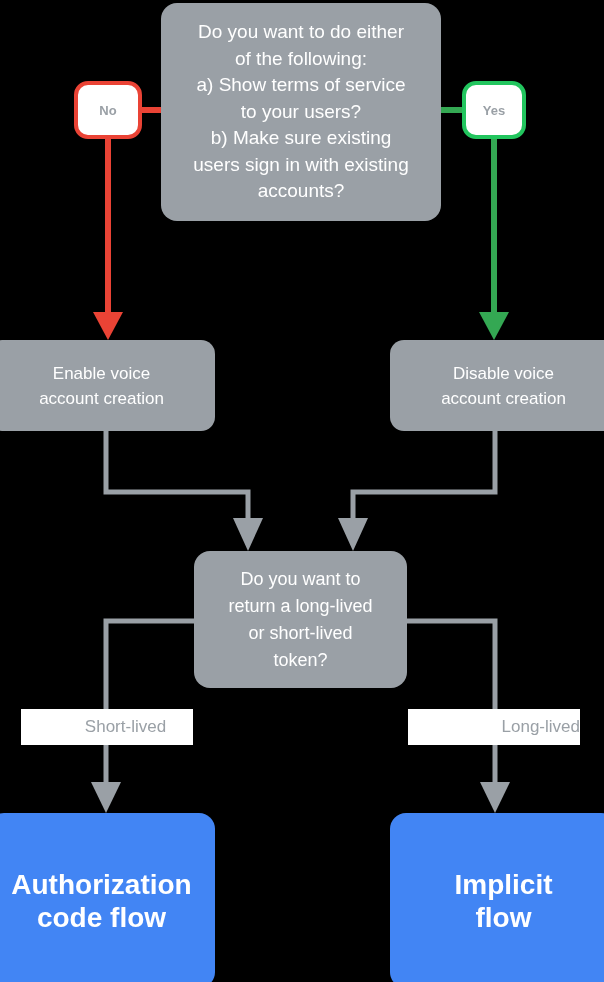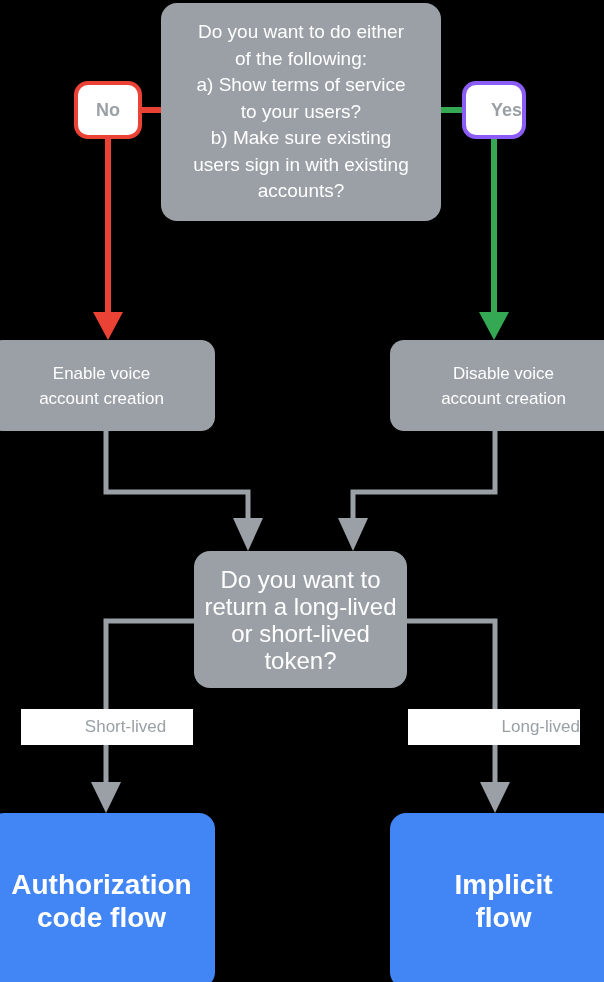--- a/index.html
+++ b/index.html
@@ -57,39 +57,38 @@
 
   
   .badge {
     position: absolute;
     box-sizing: border-box;
     display: flex;
     align-items: center;
     justify-content: center;
     background: #ffffff;
     border-radius: 14px;
-    font-size: 18px;
+    font-size: 13px;
     font-weight: 700;
     color: #9aa0a6;
     z-index: 6;
   }
   #badge-no {
     left: 74px;
     top: 81px;
     width: 68px;
     height: 58px;
     border: 4px solid #ea4335;
   }
   #badge-yes {
     left: 462px;
     top: 81px;
     width: 64px;
     height: 58px;
-    border: 4px solid #8b5cf6;
-    justify-content: flex-end;
+    border: 4px solid #22c55e;
   }
 
   
   #node-enable {
     left: -12px;
     top: 340px;
     width: 227px;
     height: 91px;
   }
   #node-disable {
@@ -107,21 +106,21 @@
 
   
   #decision-token {
     left: 194px;
     top: 551px;
     width: 213px;
     height: 137px;
     border-radius: 16px;
   }
   #decision-token .node-text {
-    font-size: 24px;
+    font-size: 18px;
     line-height: 27px;
     padding: 0 10px;
   }
 
   
   .edge-label {
     position: absolute;
     box-sizing: border-box;
     display: flex;
     align-items: center;

